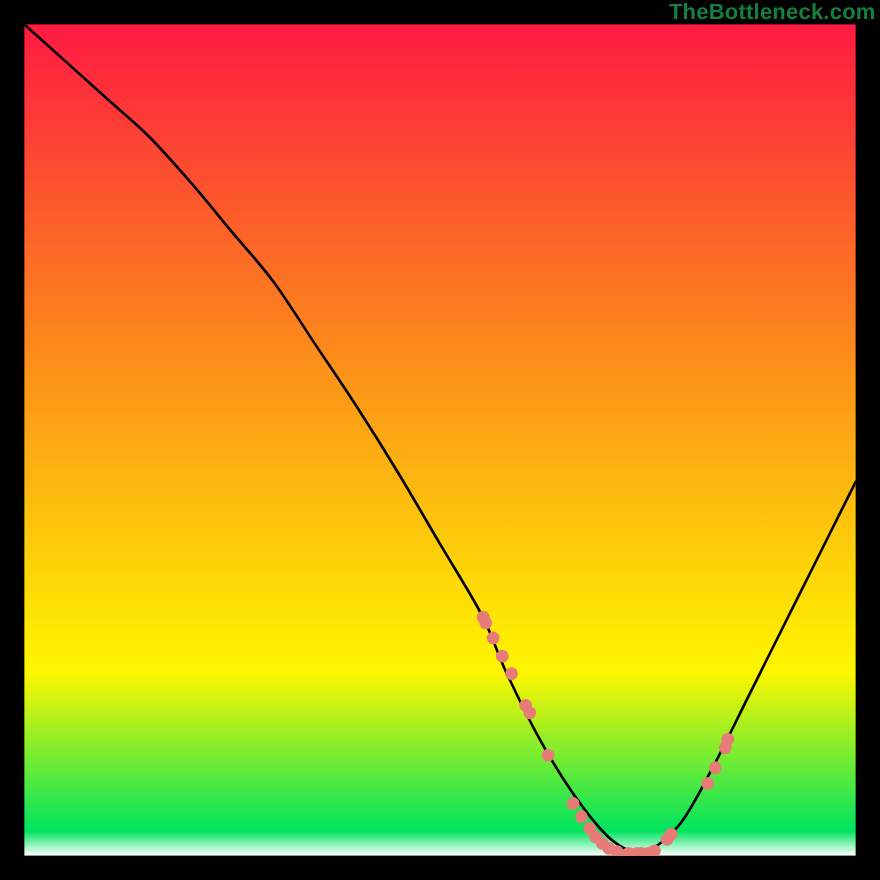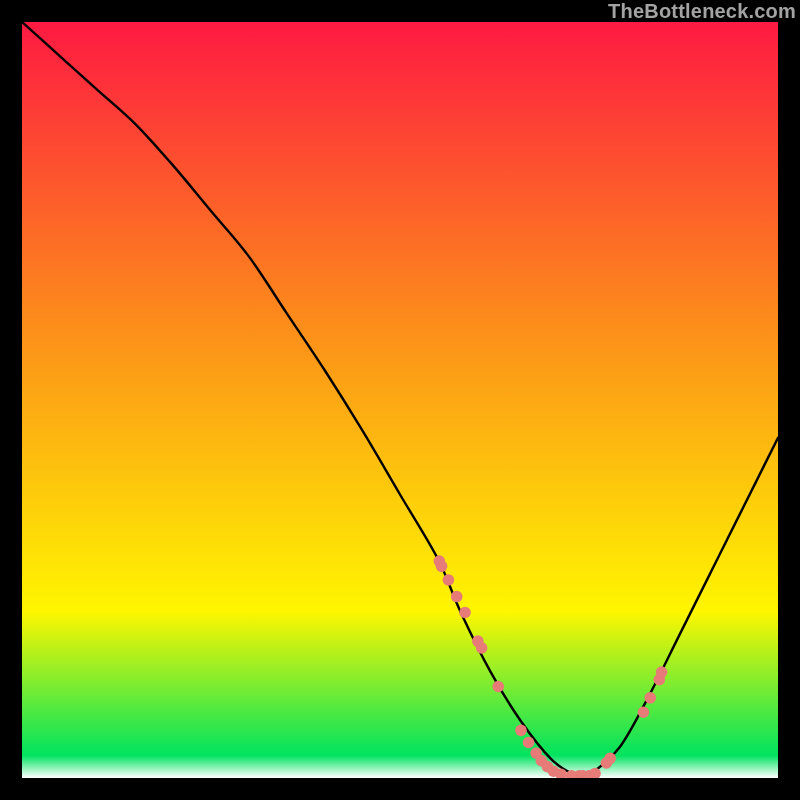--- a/index.html
+++ b/index.html
@@ -20,21 +20,21 @@
     position: absolute;
     left: 22px;
     top: 22px;
     width: 756px;
     height: 756px;
   }
   .attribution {
     position: absolute;
     top: 0px;
     right: 4px;
-    color: #a3a3a3;
+    color: #15803d;
     font-family: Arial, Helvetica, sans-serif;
     font-size: 20px;
     font-weight: 600;
     letter-spacing: 0.2px;
   }
   svg { display: block; }
 </style>
 </head>
 <body>
 

